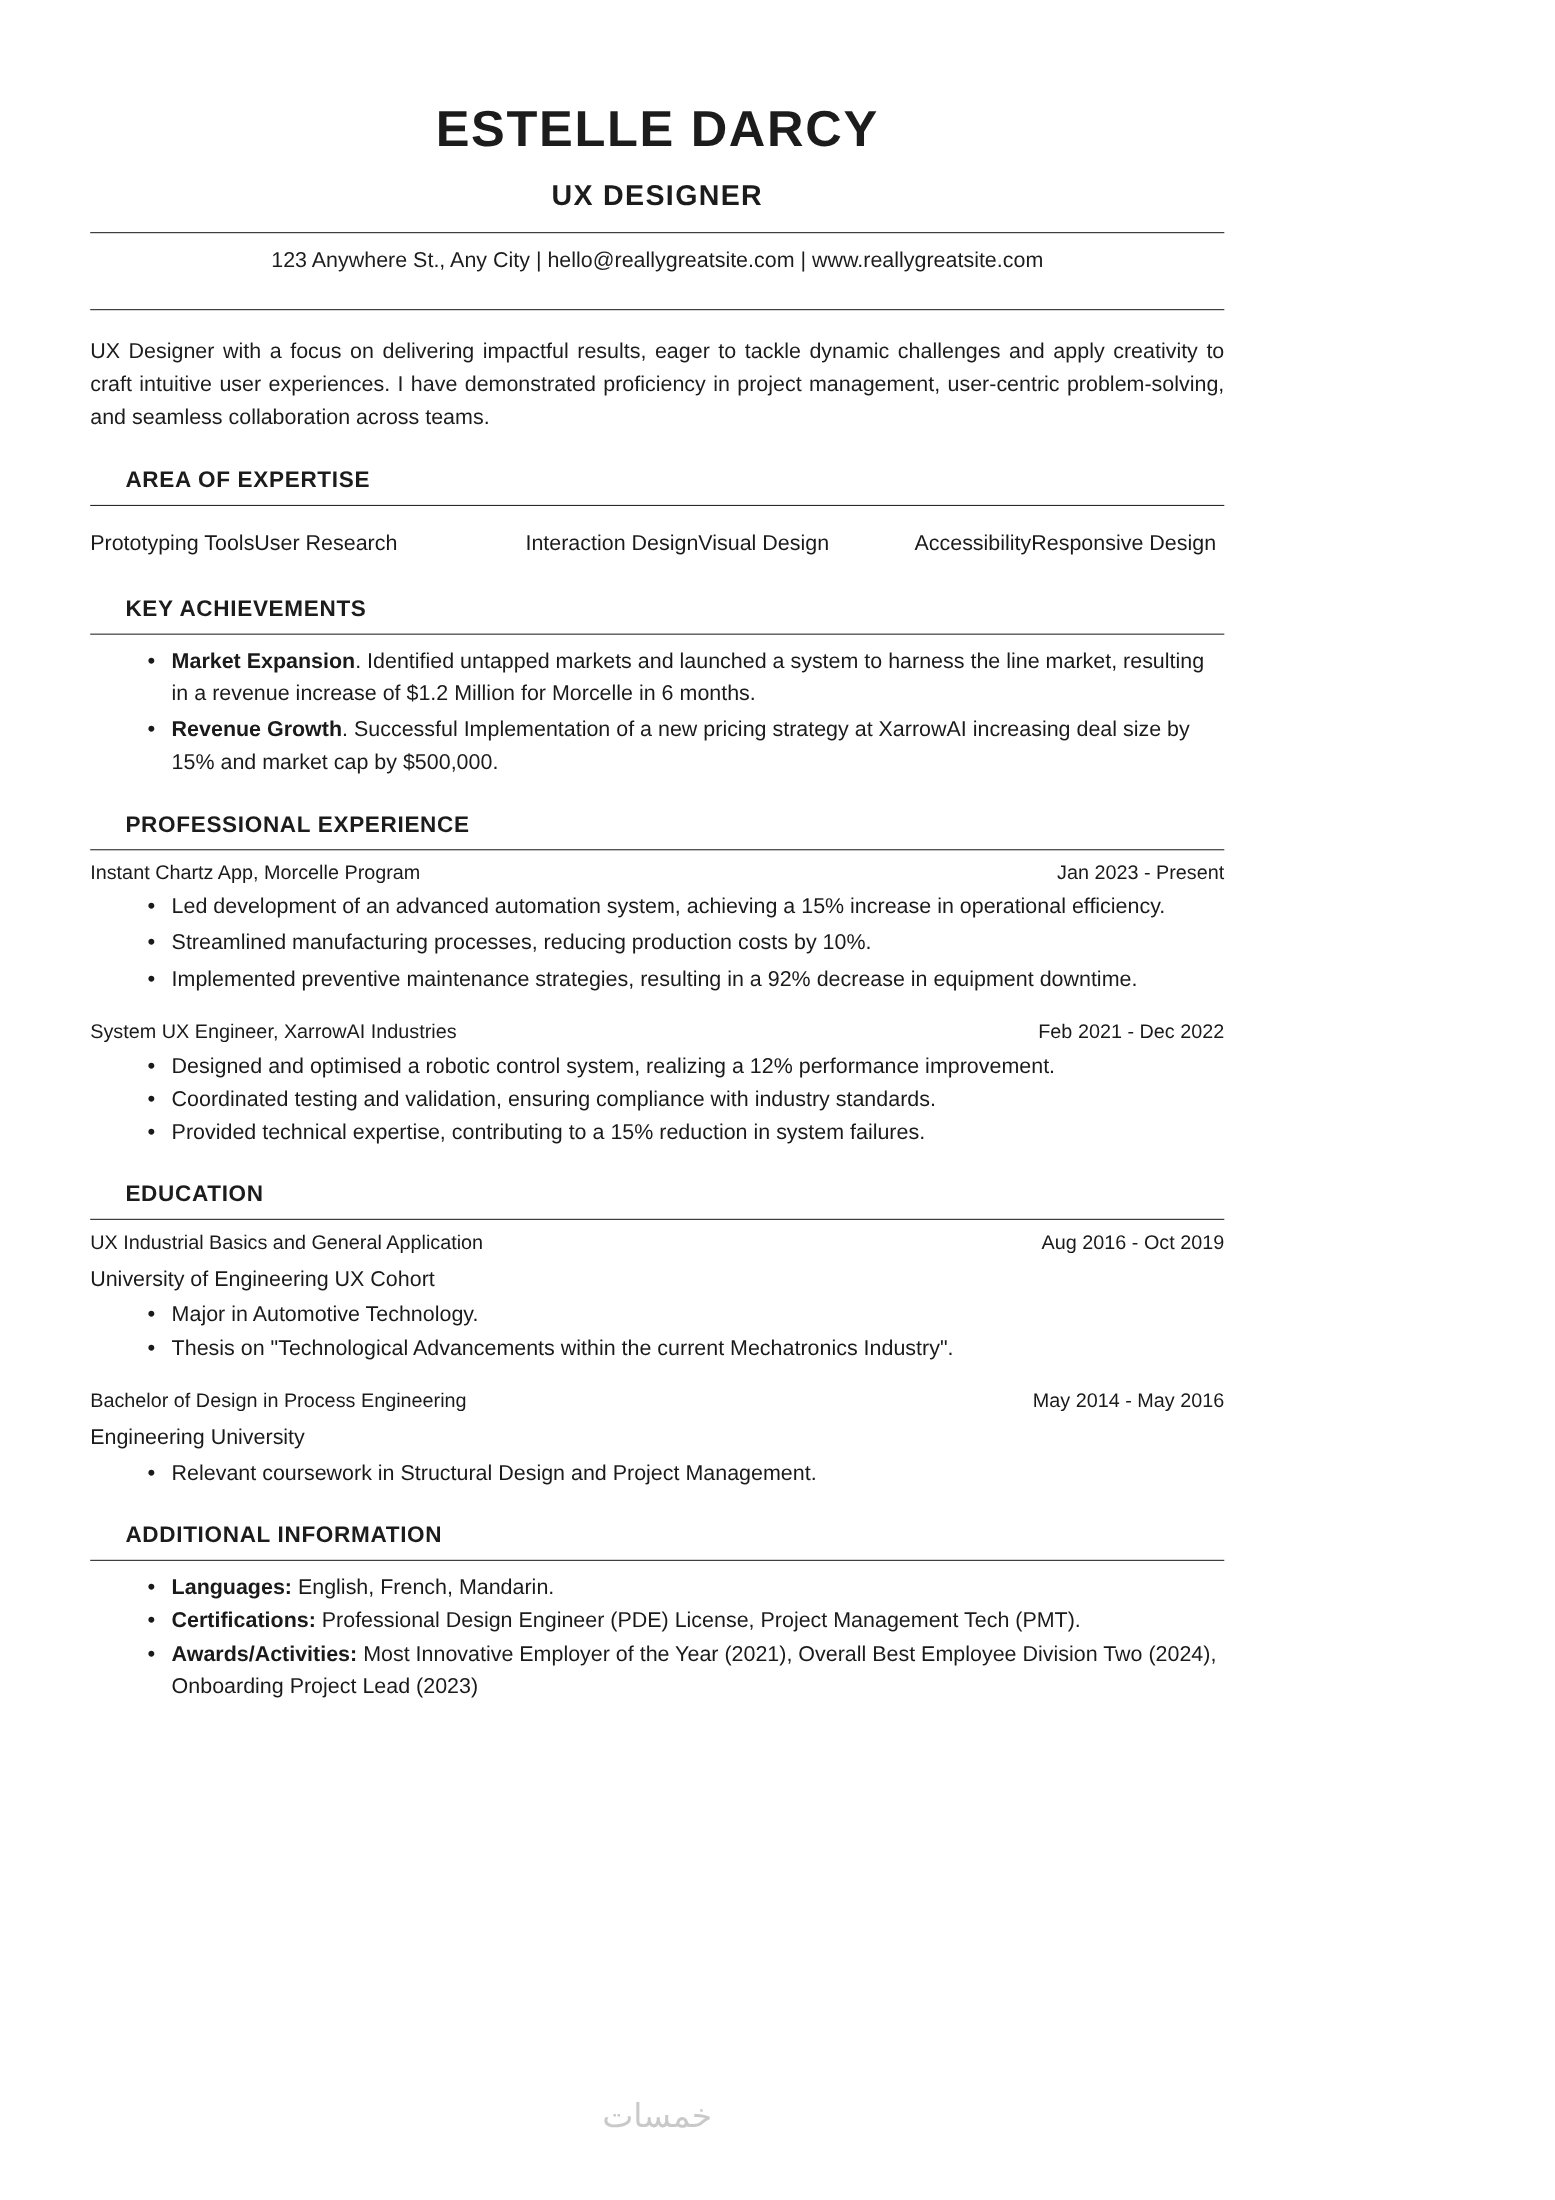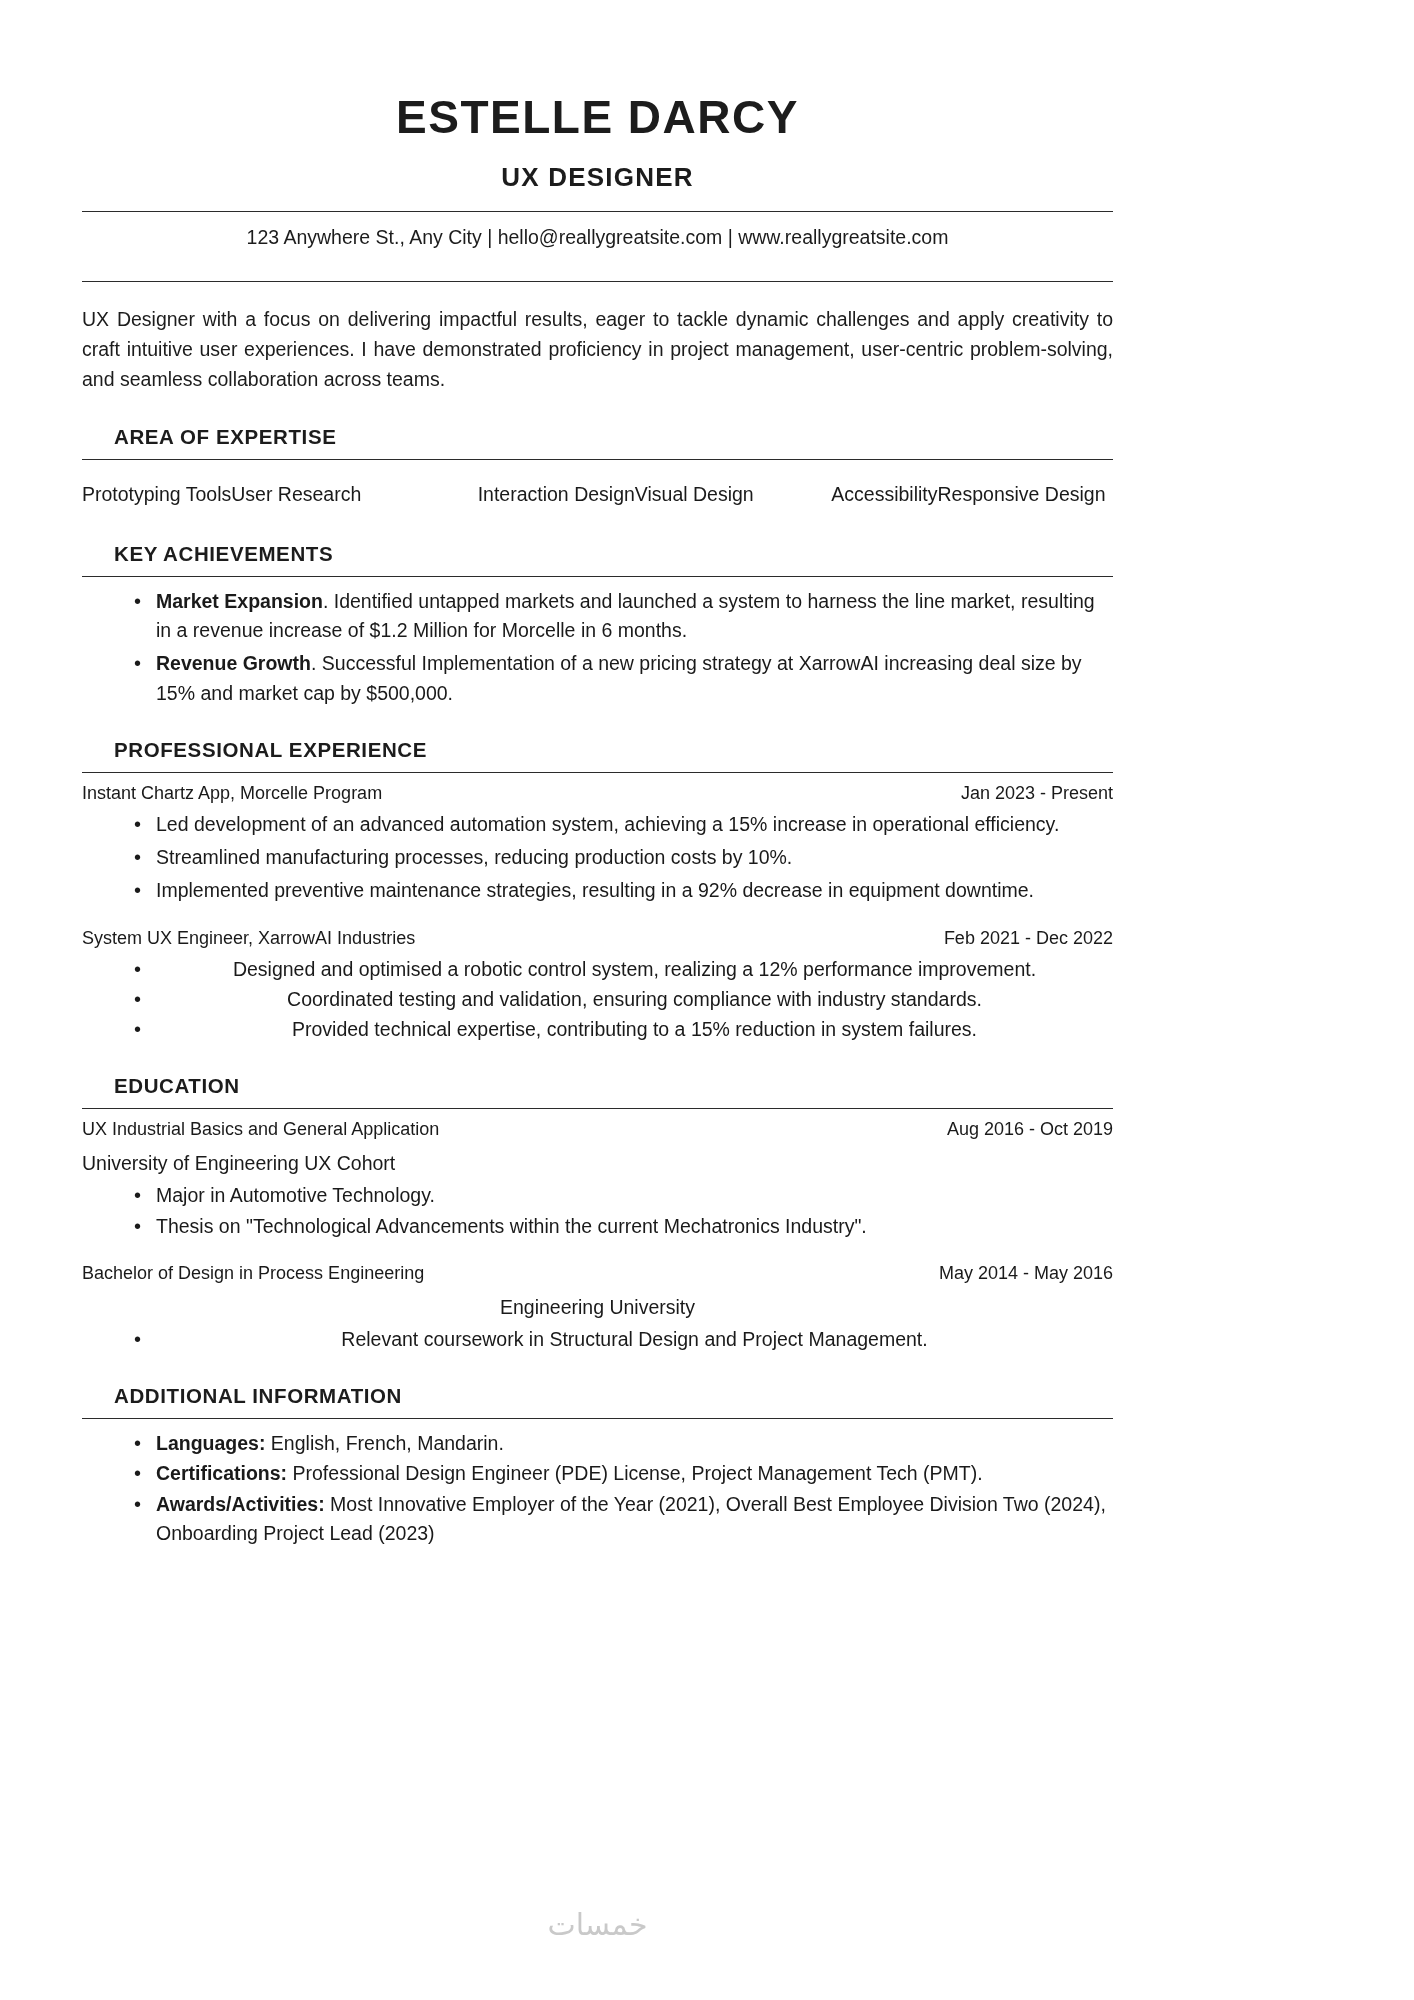--- a/index.html
+++ b/index.html
@@ -111,21 +111,21 @@
     top: -1px;
     font-size: 20px;
   }
   ul.bullets.tight li { margin-bottom: 1px; }
   .b { font-weight: bold; }
 
   
   .job {
     margin-top: 8px;
   }
-  .job + .job { margin-top: 22px; text-align: center; }
+  .job + .job { margin-top: 22px; }
   .job-head {
     display: flex;
     justify-content: space-between;
     align-items: baseline;
     font-size: 18px;
     font-weight: normal;
   }
   .job-sub {
     font-size: 19.5px;
     margin-top: 12px;

